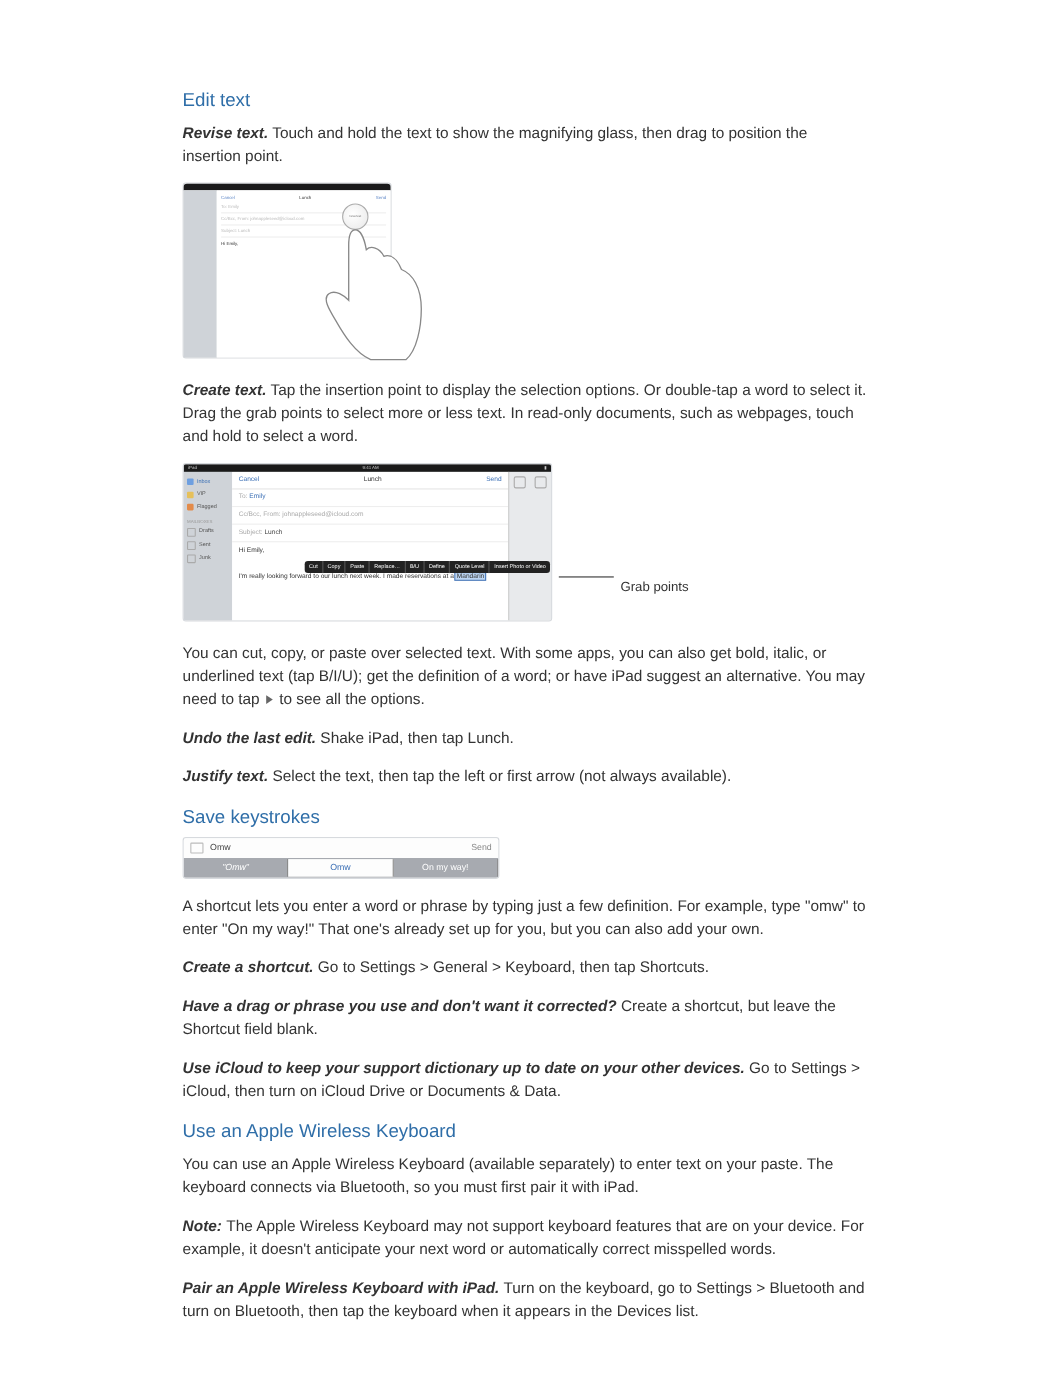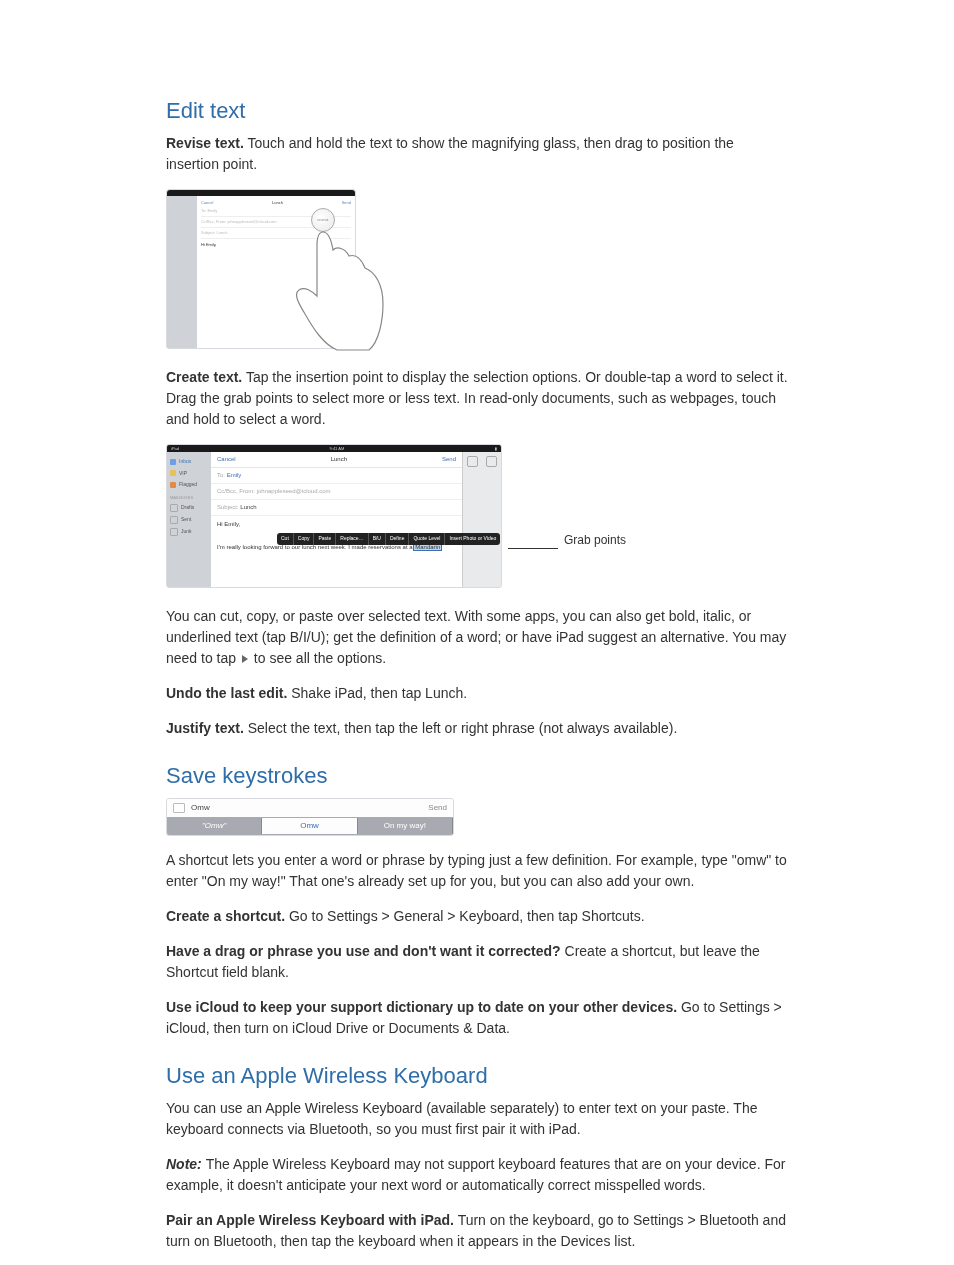--- a/index.html
+++ b/index.html
@@ -6,31 +6,32 @@
       font-family: -apple-system, BlinkMacSystemFont, "Helvetica Neue", Arial, sans-serif;
       background: #fff;
       margin: 0;
       padding: 74px 166px 60px 166px;
       color: #333;
       font-size: 14px;
       line-height: 1.5;
     }
     h2 {
       color: #2f6ea8;
-      font-size: 22px;
+      font-size: 17px;
       font-weight: 500;
-      margin: 20px 0 6px 0;
+      margin: 4px 0 6px 0;
     }
     p {
       margin: 0 0 14px 0;
       font-size: 14px;
       color: #333;
     }
     .bold-lead {
       font-weight: 600;
+      font-style: italic;
     }
     .italic-lead {
       font-style: italic;
       font-weight: 600;
     }
     .tri {
       display: inline-block;
       width: 0; height: 0;
       border-left: 6px solid #666;
       border-top: 4px solid transparent;
@@ -127,21 +128,21 @@
     .selection {
       background:#bcd5f2; color:#333; outline:1px solid #3b6fb5; padding:0 1px;
     }
     .img2-right { width:38px; background:#e8eaec; border-left:1px solid #ccc;
       display:flex; align-items:flex-start; justify-content:space-around; padding-top:4px; }
     .i2r-ico { width:9px; height:9px; border:1px solid #aaa; border-radius:2px; }
     .callout-line {
       width: 50px; border-top: 1px solid #333; margin: 0 6px; align-self: center;
       position:relative; top:32px;
     }
-    .callout-text { font-size: 12px; color:#333; align-self: center; position:relative; top:24px; }
+    .callout-text { font-size: 12px; color:#333; align-self: center; position:relative; top:40px; }
 
     .img3 {
       width: 286px; height: 36px; border:1px solid #d7dade; border-radius:3px;
       margin: 4px 0 14px 0; display:flex; flex-direction:column; font-size:8px;
       overflow:hidden;
     }
     .img3-top {
       flex:1; background:#fdfdfd; display:flex; align-items:center;
       padding: 0 6px; gap:6px; color:#888;
     }
@@ -264,21 +265,21 @@
 
 <p>
   <span>You can cut, copy, or paste over selected text. With some apps, you can also get bold, italic, or underlined text (tap B/I/U); get the definition of a word; or have iPad suggest an alternative. You may need to tap </span><span class="tri"></span><span> to see all the options.</span>
 </p>
 
 <p>
   <span class="bold-lead">Undo the last edit.</span><span> Shake iPad, then tap Lunch.</span>
 </p>
 
 <p>
-  <span class="bold-lead">Justify text.</span><span> Select the text, then tap the left or right phrase (not always available).</span>
+  <span class="bold-lead">Justify text.</span><span> Select the text, then tap the left or first arrow (not always available).</span>
 </p>
 
 <h2>Save keystrokes</h2>
 
 <div class="img3">
   <div class="img3-top">
     <span class="icam"></span>
     <span class="txt">Omw</span>
     <span class="send">Send</span>
   </div>

